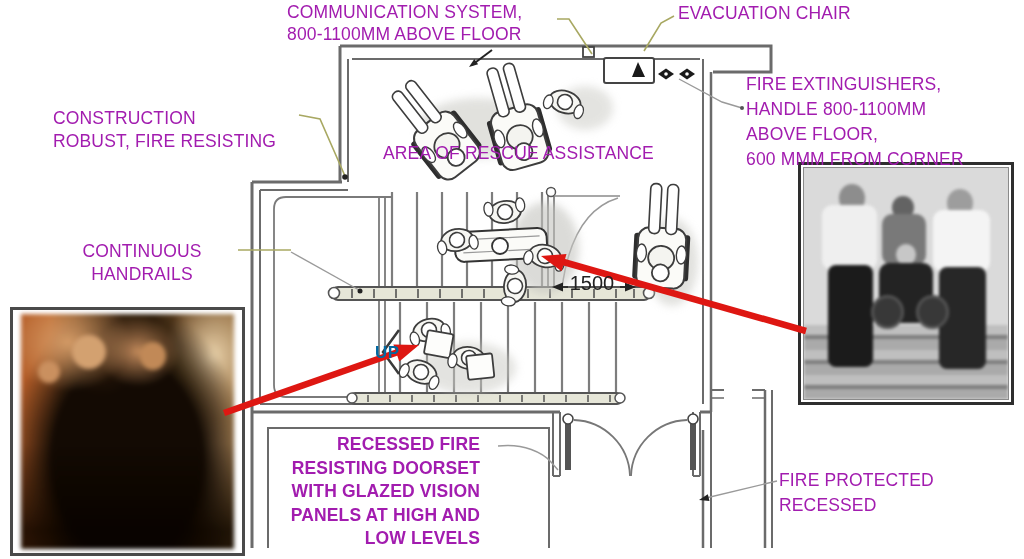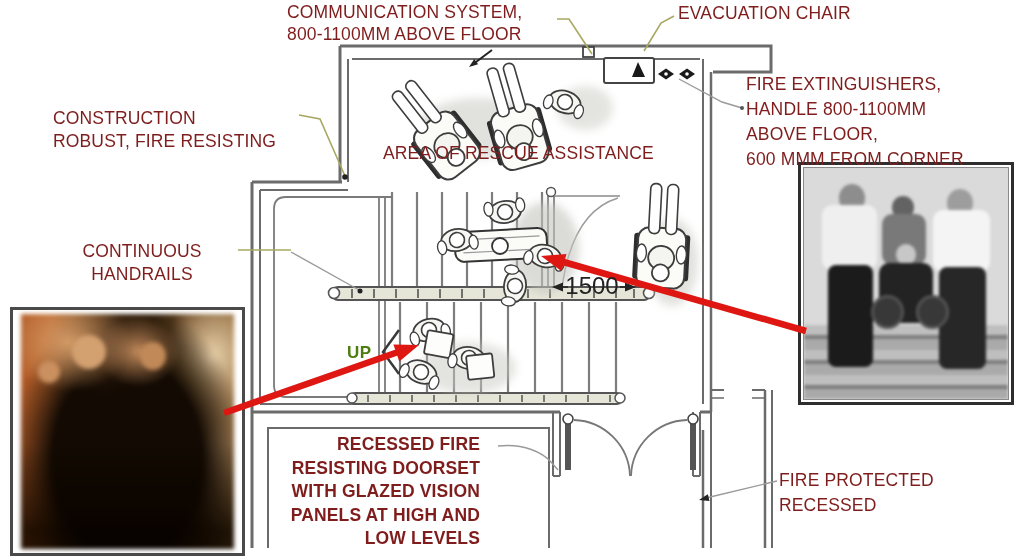--- a/index.html
+++ b/index.html
@@ -1,23 +1,23 @@
 <!DOCTYPE html>
 <html><head>
 <meta charset="utf-8">
 <style>
   html,body{margin:0;padding:0;background:#fff;}
   .canvas{position:relative;width:1024px;height:559px;background:#fff;overflow:hidden;
           font-family:"Liberation Sans",sans-serif;color:#1b1b1b;}
   .plan-svg{position:absolute;left:0;top:0;z-index:2;}
   .lbl{position:absolute;z-index:3;font-size:17.5px;line-height:22px;white-space:nowrap;
-       letter-spacing:.15px;color:#7f1d1d;}
+       letter-spacing:.15px;color:#a21caf;}
   .lbl div{white-space:nowrap;}
-  .dim{position:absolute;z-index:3;font-size:24px;font-weight:400;color:#222;text-align:center;}
-  .up{position:absolute;z-index:3;font-size:17px;font-weight:bold;color:#4d7c0f;letter-spacing:.5px;}
+  .dim{position:absolute;z-index:3;font-size:20px;font-weight:400;color:#222;text-align:center;}
+  .up{position:absolute;z-index:3;font-size:17px;font-weight:bold;color:#0369a1;letter-spacing:.5px;margin-left:28px;}
   
   .photo{position:absolute;z-index:1;background:#fff;}
   .photo-left{left:10px;top:307px;width:213px;height:235px;border:3px solid #4a4a4a;padding:4px 8px;}
   .lp-art{position:absolute;left:8px;top:4px;right:8px;bottom:4px;overflow:hidden;
     filter:blur(2.2px) saturate(1.15) contrast(1.05);
     background:
       linear-gradient(180deg,rgba(0,0,0,0) 55%,rgba(12,7,2,.8) 92%),
       radial-gradient(90px 70px at 22% 12%, #c99a6f 0%, rgba(201,154,111,0) 70%),
       radial-gradient(60px 50px at 55% 16%, #b98a63 0%, rgba(185,138,99,0) 70%),
       radial-gradient(45px 40px at 38% 22%, #2a1c10 0%, rgba(42,28,16,0) 75%),

